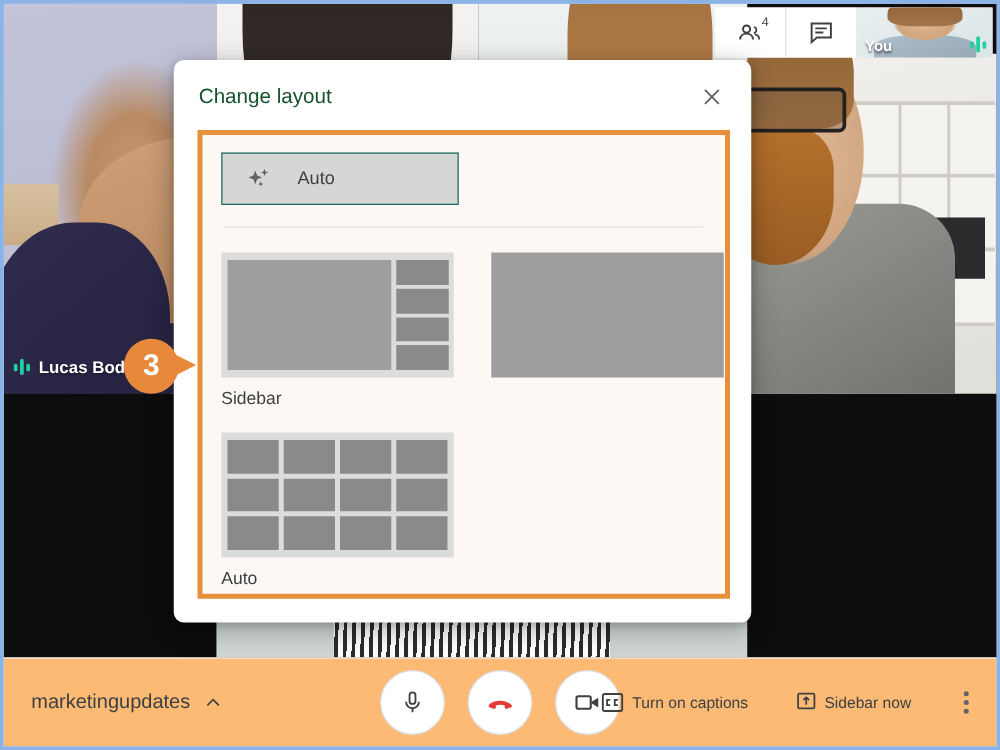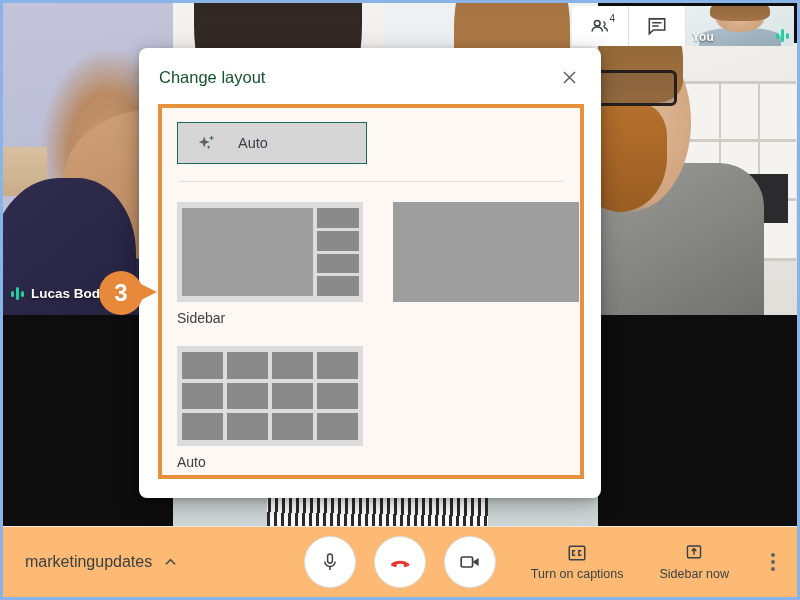--- a/index.html
+++ b/index.html
@@ -540,21 +540,21 @@
   }
   .right-controls {
     position: absolute;
     right: 16px;
     display: flex;
     align-items: center;
     gap: 36px;
   }
   .labeled-btn {
     display: flex;
-    flex-direction: column;
+    flex-direction: row;
     align-items: center;
     gap: 5px;
     cursor: pointer;
   }
   .labeled-btn span {
     font-size: 12.5px;
     color: #3c4043;
   }
   .kebab {
     display: flex;

